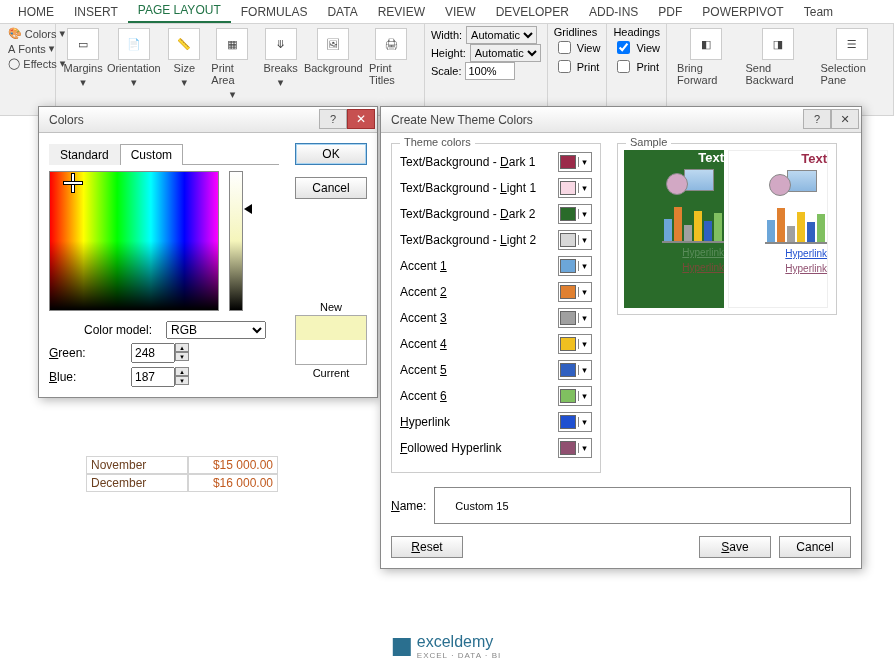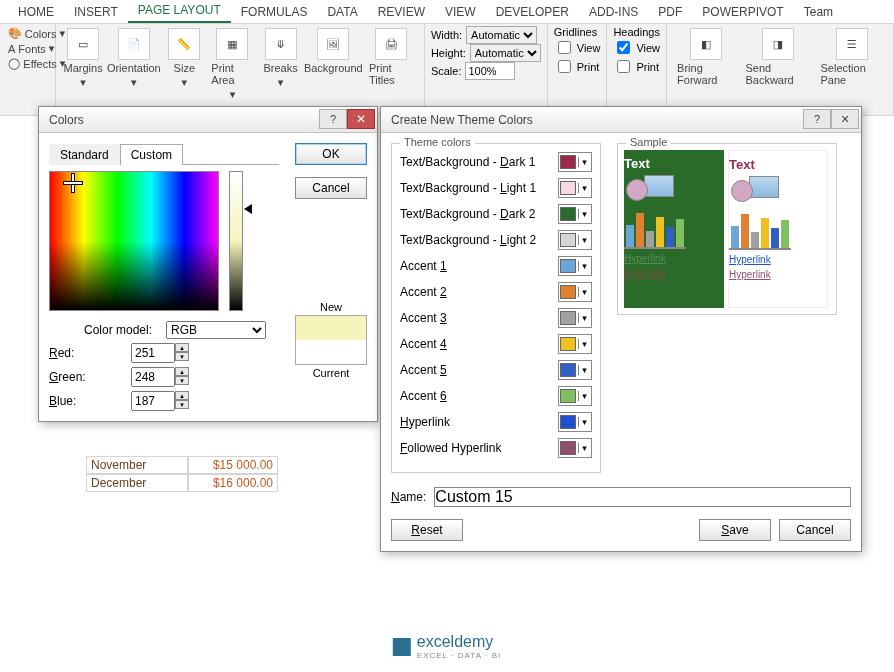--- a/index.html
+++ b/index.html
@@ -72,33 +72,33 @@
 .fieldset-lbl { position: absolute; top: -8px; left: 8px; background: #fff; padding: 0 4px; font-size: 11px; color: #555; }
 .theme-row { display: flex; align-items: center; gap: 8px; margin-bottom: 6px; }
 .theme-row label { flex: 1; font-size: 12px; }
 .color-dd { width: 34px; height: 20px; border: 1px solid #888; display: flex; align-items: center; padding: 1px; background: #fff; }
 .color-sw { width: 16px; height: 14px; border: 1px solid #666; }
 .color-dd-arr { width: 12px; text-align: center; font-size: 9px; border-left: 1px solid #888; margin-left: auto; }
 .theme-flex { display: flex; gap: 16px; }
 .theme-left { width: 210px; }
 .sample-box { border: 1px solid #ccc; padding: 6px; width: 220px; }
 .sample-pair { display: flex; gap: 4px; }
-.sample-card { width: 100px; height: 158px; display: flex; flex-direction: column; align-items: flex-start; padding-top: 6px; gap: 4px; font-size: 11px; }
+.sample-card { width: 100px; height: 158px; display: flex; flex-direction: column; align-items: flex-end; gap: 4px; font-size: 11px; }
 .sc-dark { background: #2a6b2a; color: #fff; }
 .sc-light { background: #fff; color: #9b2b4a; border: 1px solid #eee; }
 .sc-title { font-weight: bold; font-size: 13px; }
 .sc-shapes { position: relative; width: 60px; height: 30px; }
 .sc-circle { position: absolute; width: 22px; height: 22px; border-radius: 50%; background: #d2a8c4; border: 1px solid #888; left: 2px; top: 4px; }
 .sc-rect { position: absolute; width: 30px; height: 22px; background: linear-gradient(#bcd8f0,#8db8e0); border: 1px solid #888; left: 20px; top: 0; }
 .sc-bars { display: flex; align-items: flex-end; gap: 2px; height: 40px; border-bottom: 2px solid #888; padding: 0 2px;}
 .sc-bars div { width: 8px; }
 .sc-link { text-decoration: underline; font-size: 10px; }
 .name-row { display: flex; align-items: center; gap: 8px; margin-top: 6px; }
 .name-row label { font-size: 12px; }
-.name-row input { flex: 1; border: 1px solid #888; height: 20px; padding: 0 0; font-size: 16px; }
+.name-row input { flex: 1; border: 1px solid #888; height: 37px; padding: 0 20px; font-size: 11px; }
 .btns-row { display: flex; gap: 8px; margin-top: 12px; }
 .btns-row .spacer { flex: 1; }
 
 .footer-logo { position: absolute; bottom: 12px; left: 50%; transform: translateX(-50%); font-size: 16px; color: #2a6f8f; display: flex; align-items: center; gap: 6px; }
 .footer-logo .sub { font-size: 8px; color: #888; letter-spacing: 1px; display:block;}
 .logo-ic { width: 18px; height: 18px; background: #2a6f8f; }
 
 .accel { text-decoration: underline; }
 </style>
 </head>
@@ -276,30 +276,20 @@
           </div>
           <div class="lum-bar">
             <div class="lum-arrow"></div>
           </div>
         </div>
         <div class="model-row">
           <label>Color model:</label>
           <select><option>RGB</option></select>
         </div>
         <div class="rgb-row">
-          <label><span class="accel">R</span>ed:</label>
-          <div class="spin-wrap">
-              <input class="spin" value="251" style="">
-              <div class="spinbtns">
-                <div>▴</div>
-                <div>▾</div>
-              </div>
-            </div>
-        </div>
-        <div class="rgb-row">
           <label><span class="accel">G</span>reen:</label>
           <div class="spin-wrap">
               <input class="spin" value="248" style="">
               <div class="spinbtns">
                 <div>▴</div>
                 <div>▾</div>
               </div>
             </div>
         </div>
         <div class="rgb-row">

